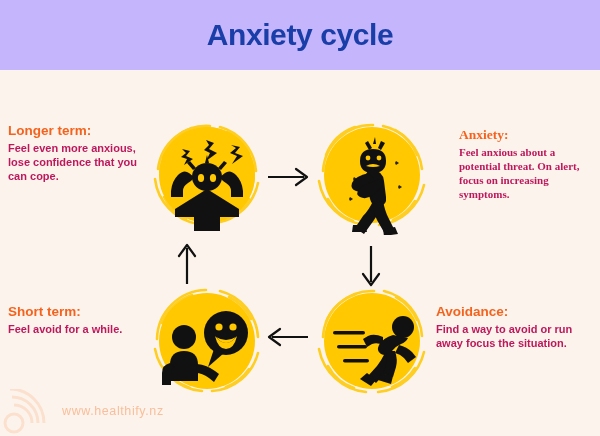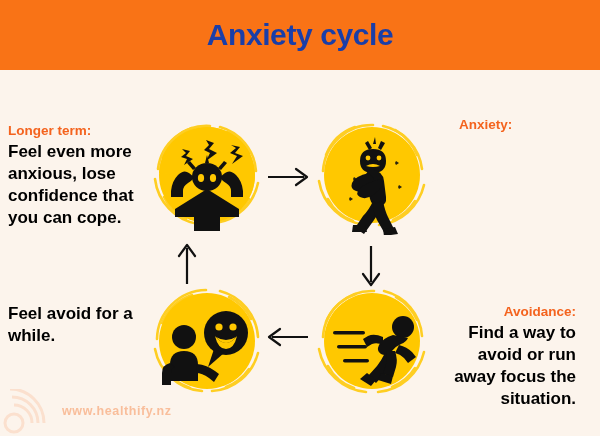--- a/index.html
+++ b/index.html
@@ -7,45 +7,45 @@
     width:600px;height:436px;
     background:#FCF4EC;
     font-family:"Liberation Sans", sans-serif;
     overflow:hidden;position:relative;
   }
   #canvas{position:relative;width:600px;height:436px;}
 
   
   .header{
     position:absolute;left:0;top:0;width:600px;height:70px;
-    background:#f97316;
+    background:#c4b5fd;
   }
   .header-title{
     position:absolute;left:0;top:0;width:600px;height:70px;
     display:flex;align-items:center;justify-content:center;
     color:#1A3EA8;
     font-size:30px;font-weight:bold;letter-spacing:-0.4px;
   }
 
   
   .block{position:absolute;line-height:1.30;}
   .block .heading{
     color:#F4631E;font-weight:bold;font-size:13.5px;display:block;
     margin-bottom:1px;
   }
   .block .body{
-    color:#000000;font-weight:bold;font-size:17px;display:block;
+    color:#be185d;font-weight:bold;font-size:11px;display:block;
   }
   .block.right-al{}
   .block.left-al{text-align:left;}
 
   #block-longer{left:8px;top:122px;width:140px;}
-  #block-anxiety{left:459px;top:116px;width:140px;}
+  #block-anxiety{left:459px;top:126px;width:140px;font-family:Liberation Serif, serif;}
   #block-short{left:8px;top:303px;width:140px;}
-  #block-avoidance{left:436px;top:303px;width:140px;text-align:right;}
+  #block-avoidance{left:436px;top:303px;width:140px;}
 
   
   .node{position:absolute;width:122px;height:122px;}
   #node-longer{left:146px;top:113px;}
   #node-anxiety{left:311px;top:113px;}
   #node-short{left:146px;top:279px;}
   #node-avoidance{left:311px;top:279px;}
   .node svg{display:block;width:122px;height:122px;}
 
   
@@ -53,42 +53,44 @@
   #arrow-right{left:266px;top:162px;width:46px;height:30px;}
   #arrow-down{left:356px;top:244px;width:30px;height:46px;}
   #arrow-left{left:264px;top:322px;width:46px;height:30px;}
   #arrow-up{left:172px;top:240px;width:30px;height:46px;}
   .arrow svg{display:block;}
 
   
   .footer-logo{position:absolute;left:-4px;top:389px;width:68px;height:50px;}
   .footer-url{
     position:absolute;left:62px;top:404px;
-    color:#F9BE9B;font-weight:bold;font-size:12.5px;letter-spacing:0.6px;
+    color:#F9BE9B;font-weight:normal;font-size:12.5px;letter-spacing:0.6px;
   }
 </style>
 </head>
 <body>
 
 <div id="canvas">
 
   <div class="header">
     <div class="header-title">Anxiety cycle</div>
   </div>
 
   <div class="block right-al" id="block-longer">
     <span class="heading">Longer term:</span>
     <span class="body">Feel even more anxious, lose confidence that you can cope.</span>
   </div>
 
   <div class="block left-al" id="block-anxiety">
     <span class="heading">Anxiety:</span>
+    <span class="body">Feel anxious about a potential threat. On alert, focus on increasing symptoms.</span>
   </div>
 
   <div class="block right-al" id="block-short">
+    <span class="heading">Short term:</span>
     <span class="body">Feel avoid for a while.</span>
   </div>
 
   <div class="block left-al" id="block-avoidance">
     <span class="heading">Avoidance:</span>
     <span class="body">Find a way to avoid or run away focus the situation.</span>
   </div>
 
   <div class="node" id="node-longer">
     <svg viewBox="0 0 122 122" xmlns="http://www.w3.org/2000/svg">

